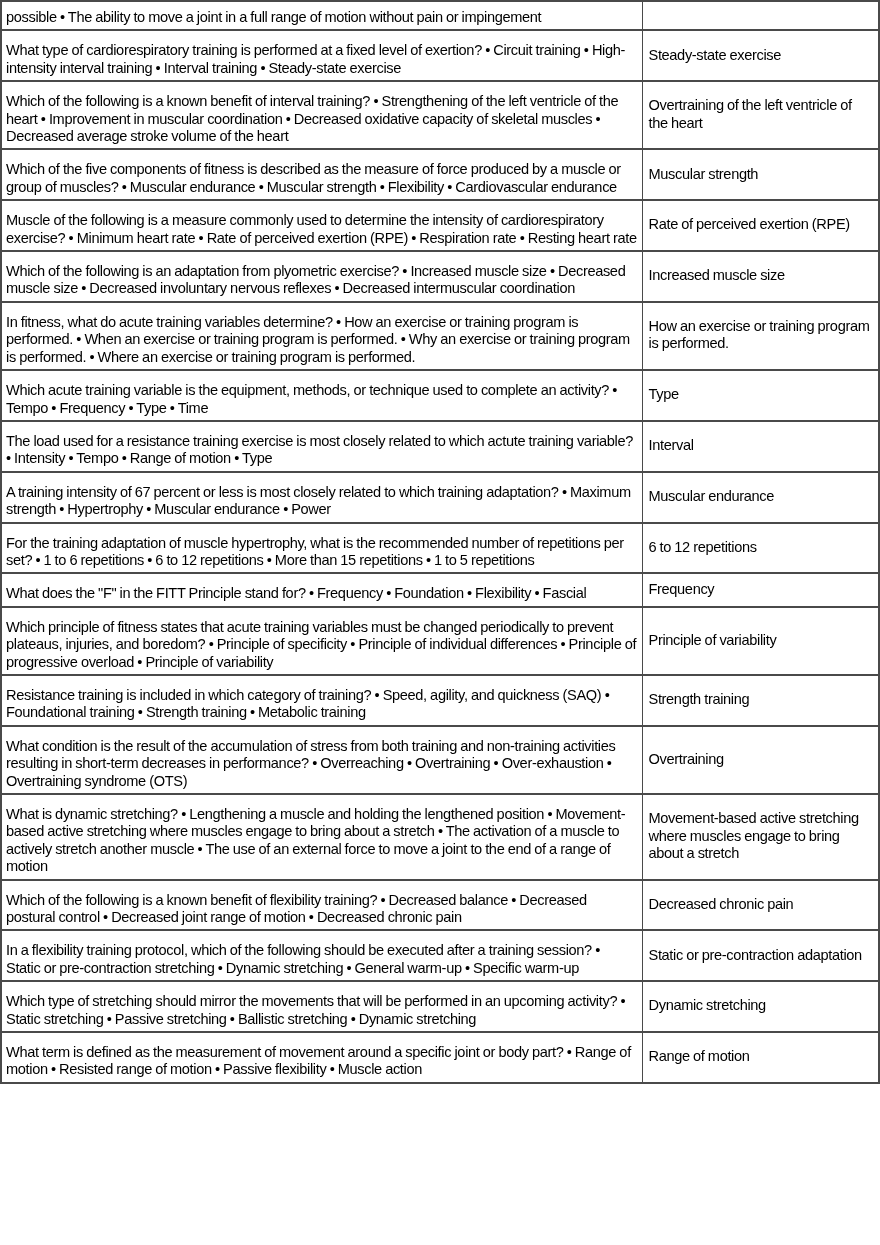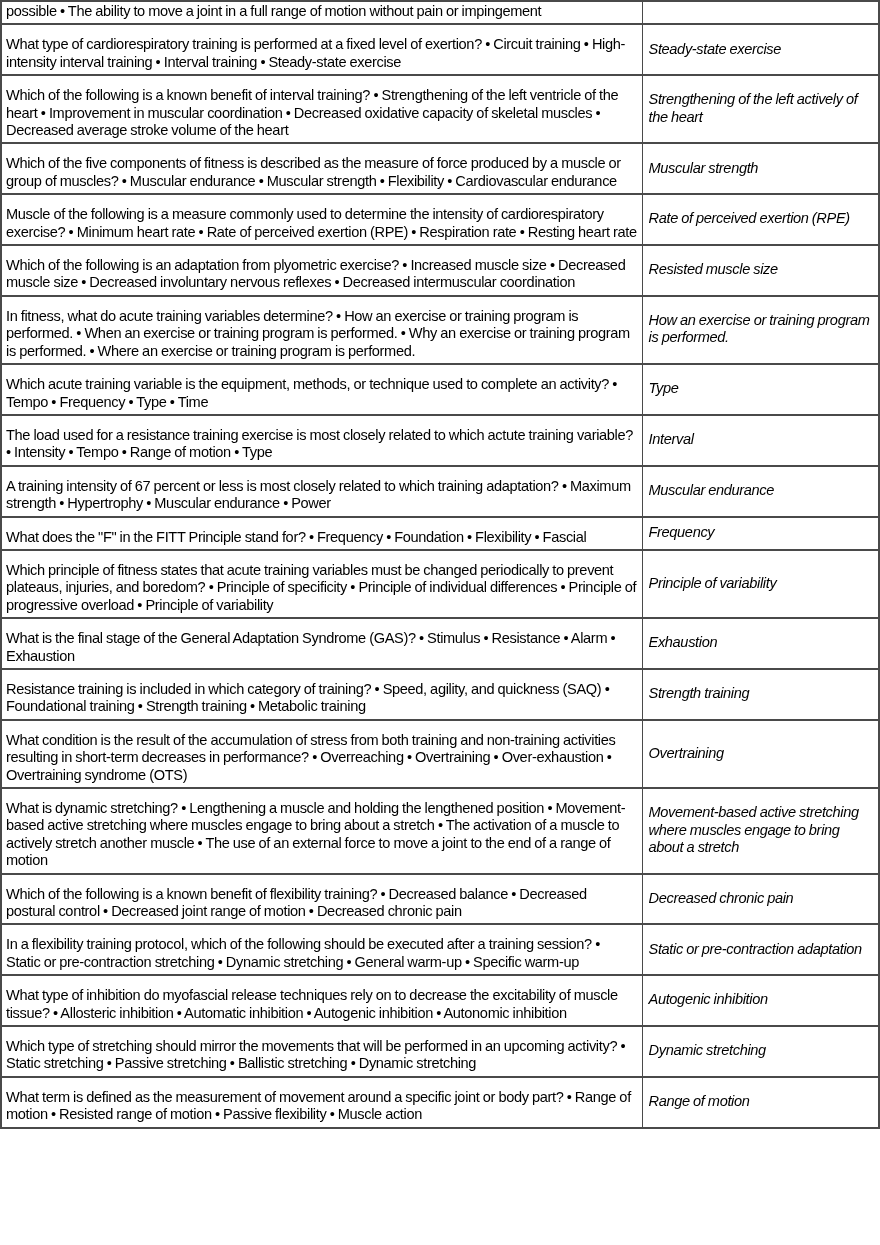--- a/index.html
+++ b/index.html
@@ -49,28 +49,27 @@
   }
 
   #qa-table td.cell-question {
     vertical-align: top;
     padding-top: 11px;
   }
 
   #qa-table td.cell-answer {
     vertical-align: middle;
     padding-left: 6px;
-    font-style: italic;
   }
 
   
   #qa-table tr.row-clipped-top td {
     border-top: none;
     vertical-align: top;
-    padding-top: 1px;
+    padding-top: 7px;
   }
 
   #qa-table tr.row-clipped-bottom td {
     border-bottom: none;
   }
 </style>
 </head>
 <body>
 
 <table id="qa-table">
@@ -82,61 +81,61 @@
       <tr class="row-clipped-top">
         <td class="cell-question">possible • The ability to move a joint in a full range of motion without pain or impingement</td>
         <td class="cell-answer"></td>
       </tr>
       <tr>
         <td class="cell-question">What type of cardiorespiratory training is performed at a fixed level of exertion? • Circuit training • High-intensity interval training • Interval training • Steady-state exercise</td>
         <td class="cell-answer">Steady-state exercise</td>
       </tr>
       <tr>
         <td class="cell-question">Which of the following is a known benefit of interval training? • Strengthening of the left ventricle of the heart • Improvement in muscular coordination • Decreased oxidative capacity of skeletal muscles • Decreased average stroke volume of the heart</td>
-        <td class="cell-answer">Strengthening of the left actively of the heart</td>
+        <td class="cell-answer">Overtraining of the left ventricle of the heart</td>
       </tr>
       <tr>
         <td class="cell-question">Which of the five components of fitness is described as the measure of force produced by a muscle or group of muscles? • Muscular endurance • Muscular strength • Flexibility • Cardiovascular endurance</td>
         <td class="cell-answer">Muscular strength</td>
       </tr>
       <tr>
         <td class="cell-question">Muscle of the following is a measure commonly used to determine the intensity of cardiorespiratory exercise? • Minimum heart rate • Rate of perceived exertion (RPE) • Respiration rate • Resting heart rate</td>
         <td class="cell-answer">Rate of perceived exertion (RPE)</td>
       </tr>
       <tr>
         <td class="cell-question">Which of the following is an adaptation from plyometric exercise? • Increased muscle size • Decreased muscle size • Decreased involuntary nervous reflexes • Decreased intermuscular coordination</td>
-        <td class="cell-answer">Resisted muscle size</td>
+        <td class="cell-answer">Increased muscle size</td>
       </tr>
       <tr>
         <td class="cell-question">In fitness, what do acute training variables determine? • How an exercise or training program is performed. • When an exercise or training program is performed. • Why an exercise or training program is performed. • Where an exercise or training program is performed.</td>
         <td class="cell-answer">How an exercise or training program is performed.</td>
       </tr>
       <tr>
         <td class="cell-question">Which acute training variable is the equipment, methods, or technique used to complete an activity? • Tempo • Frequency • Type • Time</td>
         <td class="cell-answer">Type</td>
       </tr>
       <tr>
         <td class="cell-question">The load used for a resistance training exercise is most closely related to which actute training variable? • Intensity • Tempo • Range of motion • Type</td>
         <td class="cell-answer">Interval</td>
       </tr>
       <tr>
         <td class="cell-question">A training intensity of 67 percent or less is most closely related to which training adaptation? • Maximum strength • Hypertrophy • Muscular endurance • Power</td>
         <td class="cell-answer">Muscular endurance</td>
       </tr>
       <tr>
+        <td class="cell-question">For the training adaptation of muscle hypertrophy, what is the recommended number of repetitions per set? • 1 to 6 repetitions • 6 to 12 repetitions • More than 15 repetitions • 1 to 5 repetitions</td>
+        <td class="cell-answer">6 to 12 repetitions</td>
+      </tr>
+      <tr>
         <td class="cell-question">What does the "F" in the FITT Principle stand for? • Frequency • Foundation • Flexibility • Fascial</td>
         <td class="cell-answer">Frequency</td>
       </tr>
       <tr>
         <td class="cell-question">Which principle of fitness states that acute training variables must be changed periodically to prevent plateaus, injuries, and boredom? • Principle of specificity • Principle of individual differences • Principle of progressive overload • Principle of variability</td>
         <td class="cell-answer">Principle of variability</td>
-      </tr>
-      <tr>
-        <td class="cell-question">What is the final stage of the General Adaptation Syndrome (GAS)? • Stimulus • Resistance • Alarm • Exhaustion</td>
-        <td class="cell-answer">Exhaustion</td>
       </tr>
       <tr>
         <td class="cell-question">Resistance training is included in which category of training? • Speed, agility, and quickness (SAQ) • Foundational training • Strength training • Metabolic training</td>
         <td class="cell-answer">Strength training</td>
       </tr>
       <tr>
         <td class="cell-question">What condition is the result of the accumulation of stress from both training and non-training activities resulting in short-term decreases in performance? • Overreaching • Overtraining • Over-exhaustion • Overtraining syndrome (OTS)</td>
         <td class="cell-answer">Overtraining</td>
       </tr>
       <tr>
@@ -145,24 +144,20 @@
       </tr>
       <tr>
         <td class="cell-question">Which of the following is a known benefit of flexibility training? • Decreased balance • Decreased postural control • Decreased joint range of motion • Decreased chronic pain</td>
         <td class="cell-answer">Decreased chronic pain</td>
       </tr>
       <tr>
         <td class="cell-question">In a flexibility training protocol, which of the following should be executed after a training session? • Static or pre-contraction stretching • Dynamic stretching • General warm-up • Specific warm-up</td>
         <td class="cell-answer">Static or pre-contraction adaptation</td>
       </tr>
       <tr>
-        <td class="cell-question">What type of inhibition do myofascial release techniques rely on to decrease the excitability of muscle tissue? • Allosteric inhibition • Automatic inhibition • Autogenic inhibition • Autonomic inhibition</td>
-        <td class="cell-answer">Autogenic inhibition</td>
-      </tr>
-      <tr>
         <td class="cell-question">Which type of stretching should mirror the movements that will be performed in an upcoming activity? • Static stretching • Passive stretching • Ballistic stretching • Dynamic stretching</td>
         <td class="cell-answer">Dynamic stretching</td>
       </tr>
       <tr class="row-clipped-bottom">
         <td class="cell-question">What term is defined as the measurement of movement around a specific joint or body part? • Range of motion • Resisted range of motion • Passive flexibility • Muscle action</td>
         <td class="cell-answer">Range of motion</td>
       </tr>
     </tbody>
 </table>
 

